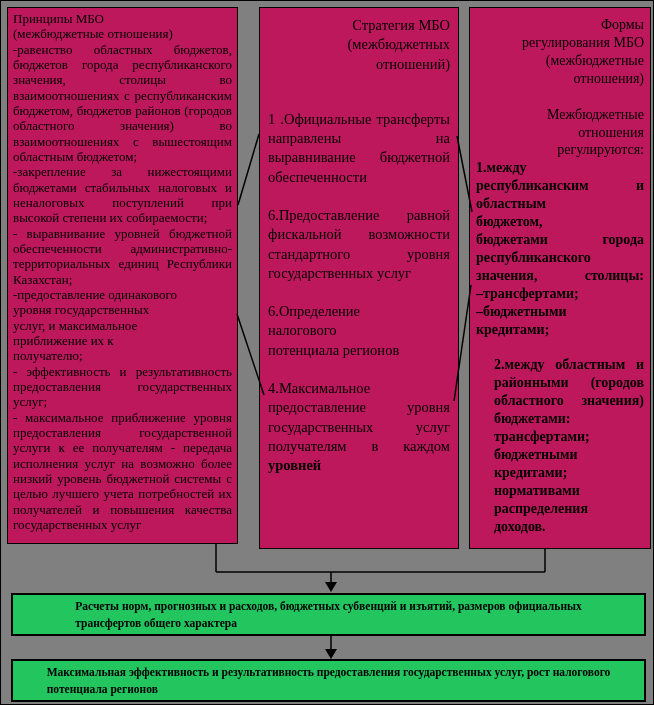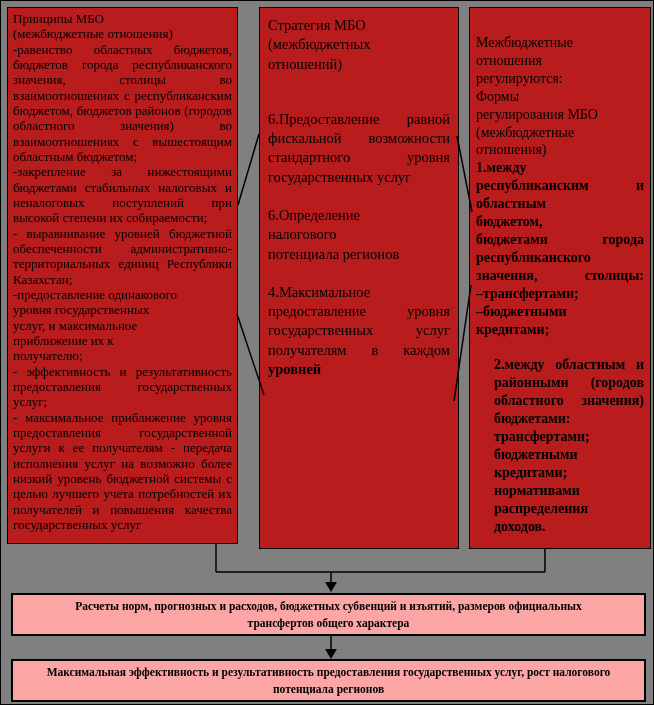--- a/index.html
+++ b/index.html
@@ -3,39 +3,39 @@
 <meta charset="utf-8">
 <style>
   html,body{margin:0;padding:0;background:#fff;}
   .canvas{
     position:relative;width:654px;height:705px;
     background:#808080;border:1px solid #000;box-sizing:border-box;
     font-family:"Liberation Serif","DejaVu Serif",serif;color:#000;
     overflow:hidden;
   }
   .box{
-    position:absolute;background:#b91c1c;border:1px solid #000;
+    position:absolute;background:#be185d;border:1px solid #000;
     box-sizing:border-box;overflow:hidden;
   }
   .left-box{left:6px;top:6px;width:231px;height:537px;padding:3px 5px;font-size:13px;line-height:1.18;}
   .mid-box{left:258px;top:6px;width:200px;height:542px;padding:8px;font-size:14.5px;line-height:1.33;}
   .right-box{left:468px;top:6px;width:182px;height:542px;padding:8px 6px;font-size:14px;line-height:1.28;}
   .pre{white-space:pre-line;}
   .just{text-align:justify;}
   .jlast{text-align:justify;text-align-last:justify;}
-  .center{text-align:left;}
+  .center{text-align:right;}
   .bold{font-weight:bold;}
   .mid-title{margin-bottom:36px;}
   .mi{margin-top:19px;}
   .rsub{margin-top:18px;}
   .rsec2{margin-top:18px;margin-left:18px;}
   .bar{
-    position:absolute;left:10px;width:635px;background:#fca5a5;border:2px solid #000;
+    position:absolute;left:10px;width:635px;background:#22c55e;border:2px solid #000;
     box-sizing:border-box;display:flex;align-items:center;justify-content:center;
-    text-align:center;font-weight:bold;font-size:11.5px;line-height:1.4;
+    font-weight:bold;font-size:11.5px;line-height:1.4;
   }
   .bar1{top:592px;height:43px;}
   .bar2{top:658px;height:43px;}
   svg.overlay{position:absolute;left:0;top:0;width:654px;height:705px;pointer-events:none;}
   svg.overlay line, svg.overlay path{stroke:#000;stroke-width:1.5;fill:none;}
   svg.overlay polygon{fill:#000;stroke:none;}
 </style>
 </head>
 <body>
 
@@ -53,35 +53,36 @@
 приближение их к
 получателю;
 - эффективность и результативность предоставления государственных услуг;
 - максимальное приближение уровня предоставления государственной услуги к ее получателям - передача исполнения услуг на возможно более низкий уровень бюджетной системы с целью лучшего учета потребностей их получателей и повышения качества государственных услуг</div>
   </div>
 
   <div class="box mid-box">
     <div class="center pre mid-title">Стратегия МБО
 (межбюджетных
 отношений)</div>
+    <div class="just">1 .Официальные трансферты направлены на выравнивание бюджетной обеспеченности</div>
     <div class="just mi">6.Предоставление равной фискальной возможности стандартного уровня государственных услуг</div>
     <div class="just pre mi">6.Определение
 налогового
 потенциала регионов</div>
     <div class="just mi"><span>4.Максимальное предоставление уровня государственных услуг получателям в каждом </span><span class="bold">уровней</span></div>
   </div>
 
   <div class="box right-box">
-    <div class="center pre rsub">Межбюджетные
-отношения
-регулируются:</div>
     <div class="center pre">Формы
 регулирования МБО
 (межбюджетные
 отношения)</div>
+    <div class="center pre rsub">Межбюджетные
+отношения
+регулируются:</div>
     <div class="pre jlast bold">1.между
 республиканским и
 областным
 бюджетом,
 бюджетами города
 республиканского
 значения, столицы:
 –трансфертами;
 –бюджетными
 кредитами;</div>

